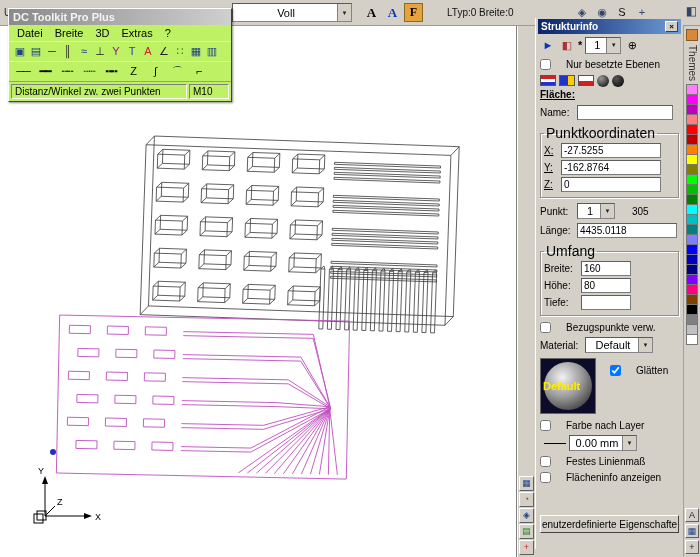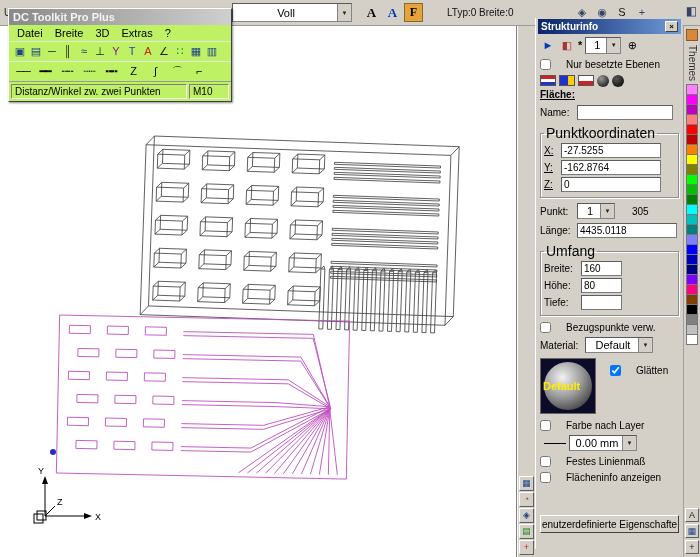--- a/index.html
+++ b/index.html
@@ -83,21 +83,21 @@
   .ball.b2{background:radial-gradient(circle at 35% 30%,#555,#000)}
   .link{font-weight:bold;text-decoration:underline;font-size:10px;height:14px}
   .prow{display:flex;align-items:center;gap:3px;margin:2px 0}
   .lbl{font-size:10px;min-width:34px;white-space:nowrap}
   .lbl.u{text-decoration:underline;min-width:14px}
   .lbl.mat{min-width:42px}
   .field{height:15px;border:1px solid #7b7b7b;border-top-color:#5e5e5e;border-left-color:#5e5e5e;
          background:#fff;font-size:10px;padding:0 2px;font-family:"Liberation Sans",sans-serif}
   .field.co{width:100px}
   .field.wide{width:96px}
-  .field.mid{width:41px}
+  .field.mid{width:50px}
   fieldset.grp{margin:3px 0;padding:0 3px 3px;border:1px solid #8e8e8e;
                box-shadow:1px 1px 0 #fff,inset 1px 1px 0 #fff}
   fieldset.grp legend{font-size:14px;padding:0 2px}
   .cnt{font-size:10px;margin-left:14px}
   .sphere-row{display:flex;margin:3px 0;align-items:flex-start}
   .sphere-box{width:56px;height:56px;background:#0c0c2a;position:relative;border:1px solid #666;flex:none}
   .sphere{position:absolute;left:3px;top:3px;right:3px;bottom:3px;border-radius:50%;
           background:radial-gradient(circle at 38% 32%,#f2f2f2,#9a9a9a 45%,#3a3a3a 85%)}
   .sphere-text{position:absolute;left:2px;top:21px;color:#ffee00;font-size:11px;font-weight:bold;z-index:2}
   .chk.top{margin-left:14px;margin-top:4px}

